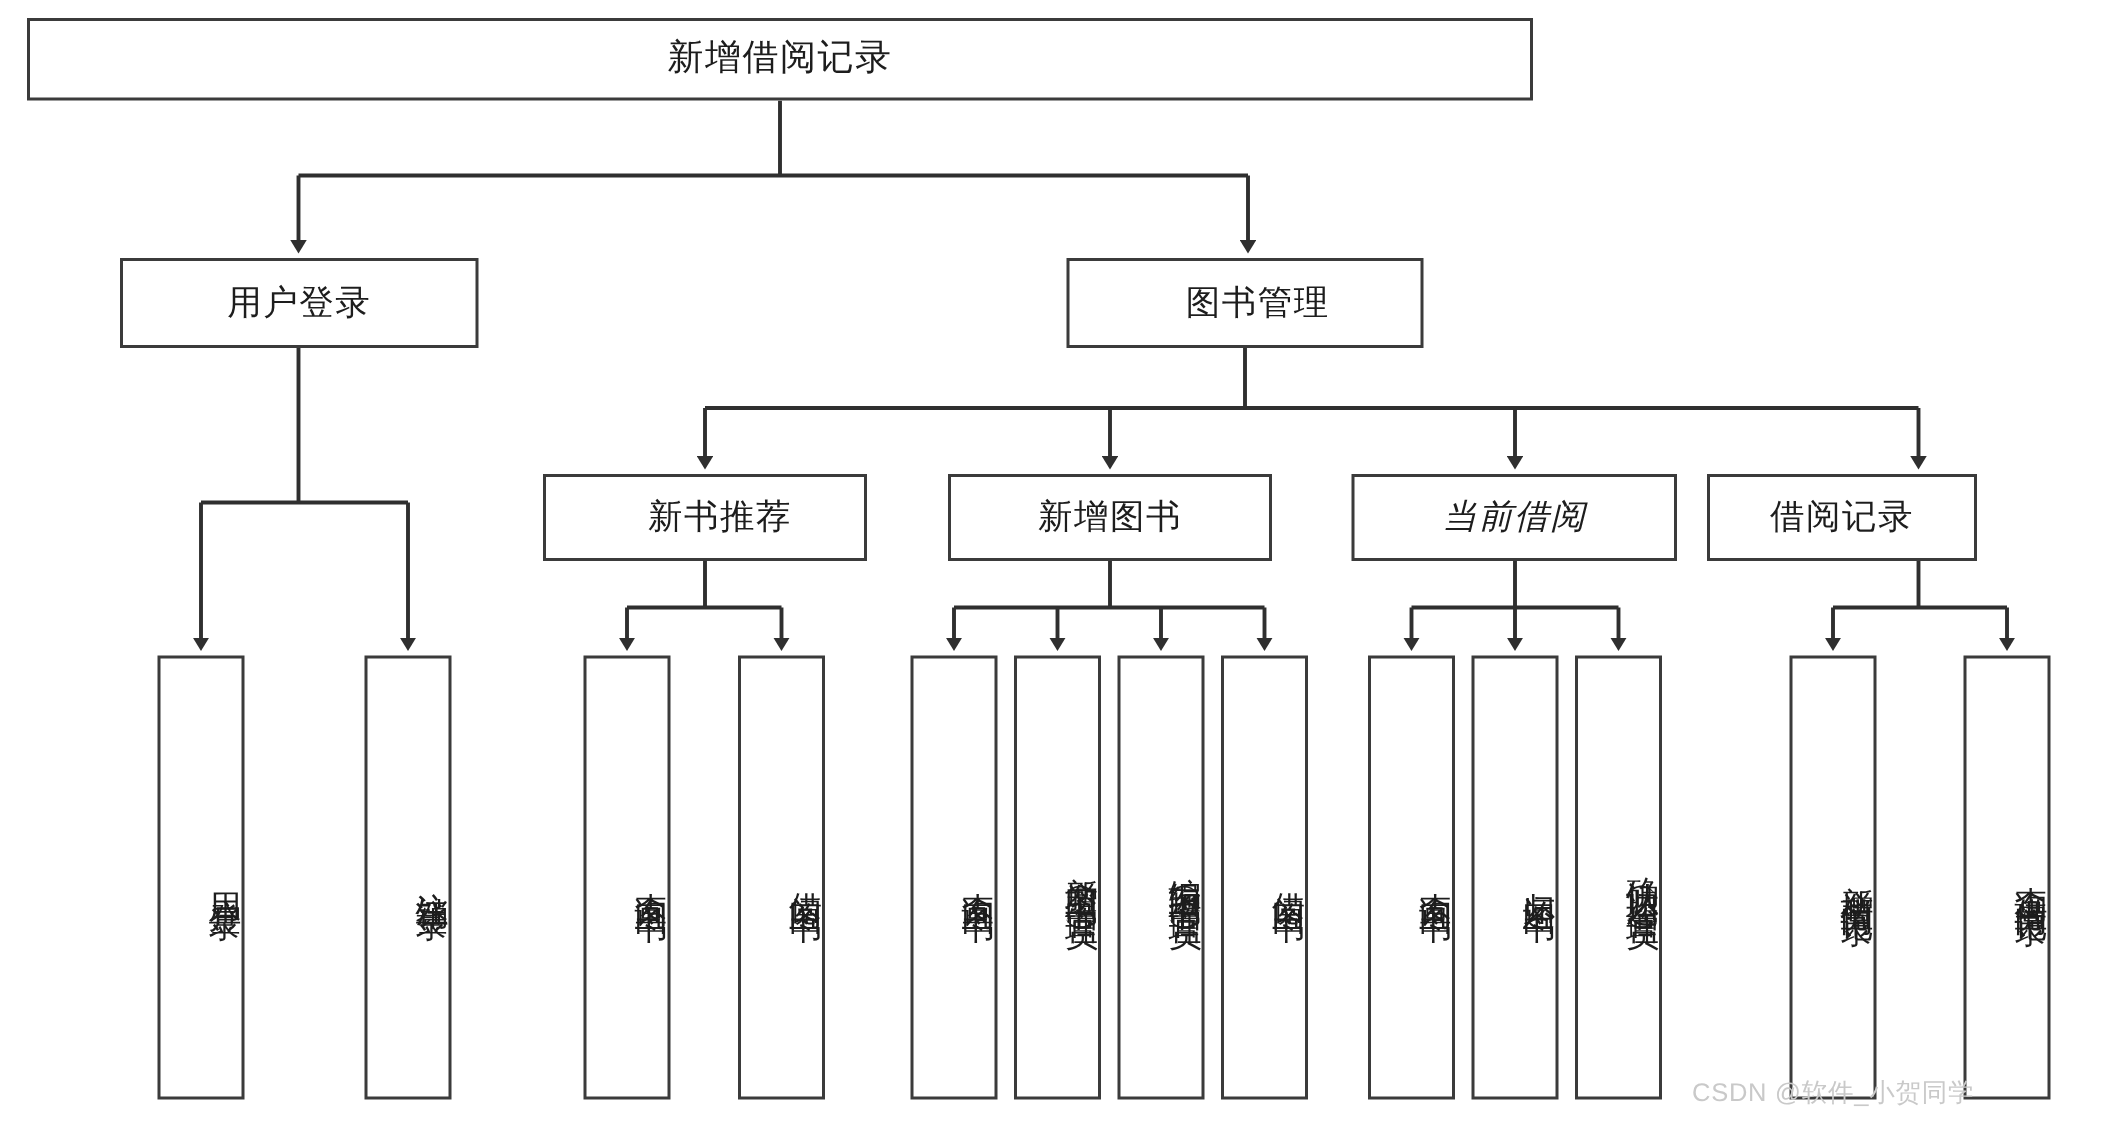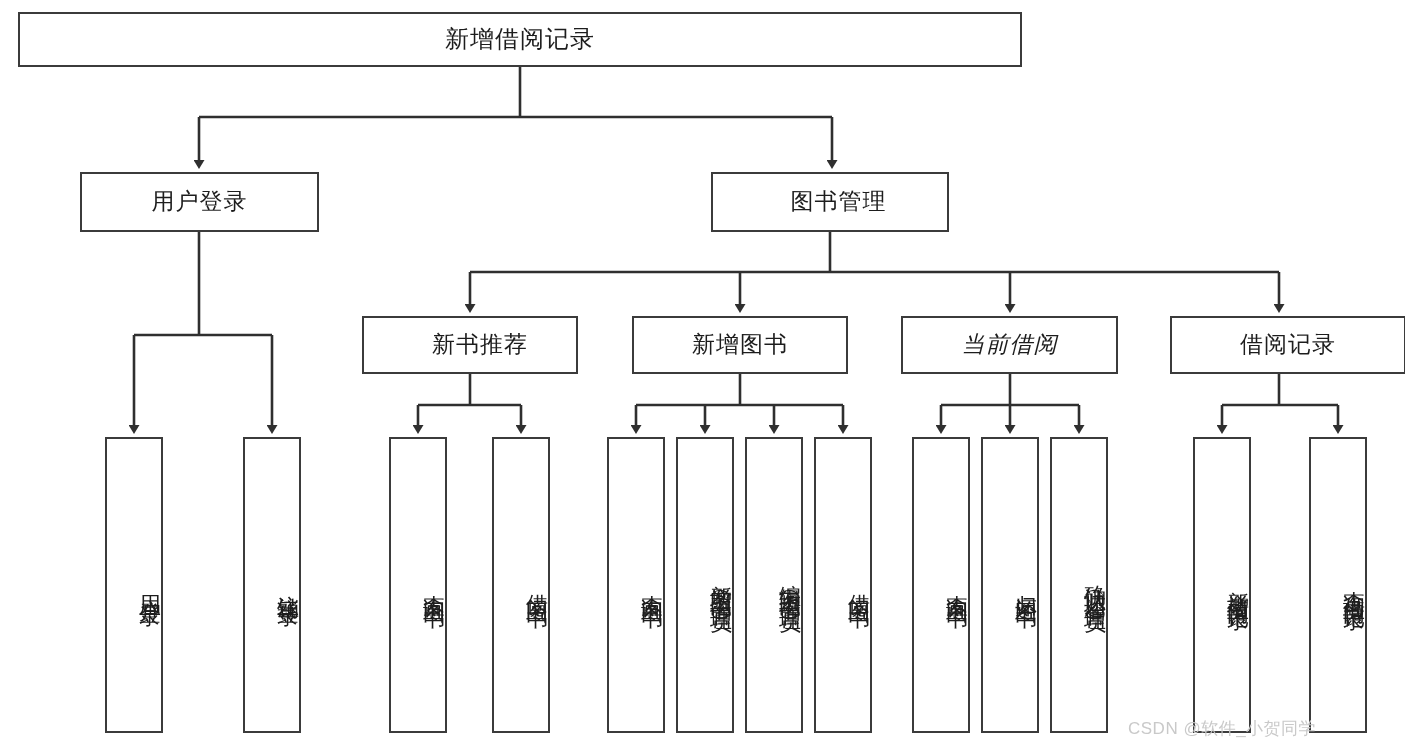--- a/index.html
+++ b/index.html
@@ -134,21 +134,21 @@
 
   <div class="node horiz" style="left:362px; top:316px; width:216px; height:58px;padding-left:20px;">
     <span>新书推荐</span>
   </div>
   <div class="node horiz" style="left:632px; top:316px; width:216px; height:58px;">
     <span>新增图书</span>
   </div>
   <div class="node horiz" style="left:901px; top:316px; width:217px; height:58px;font-style:italic;">
     <span>当前借阅</span>
   </div>
-  <div class="node horiz" style="left:1170px; top:316px; width:236px; height:58px;">
+  <div class="node horiz" style="left:1138px; top:316px; width:180px; height:58px;">
     <span>借阅记录</span>
   </div>
 
   <div class="node vert" style="left:105px; top:437px; width:58px; height:296px;">
     <span>用户登录</span>
   </div>
   <div class="node vert" style="left:243px; top:437px; width:58px; height:296px;">
     <span>注销登录</span>
   </div>
 

